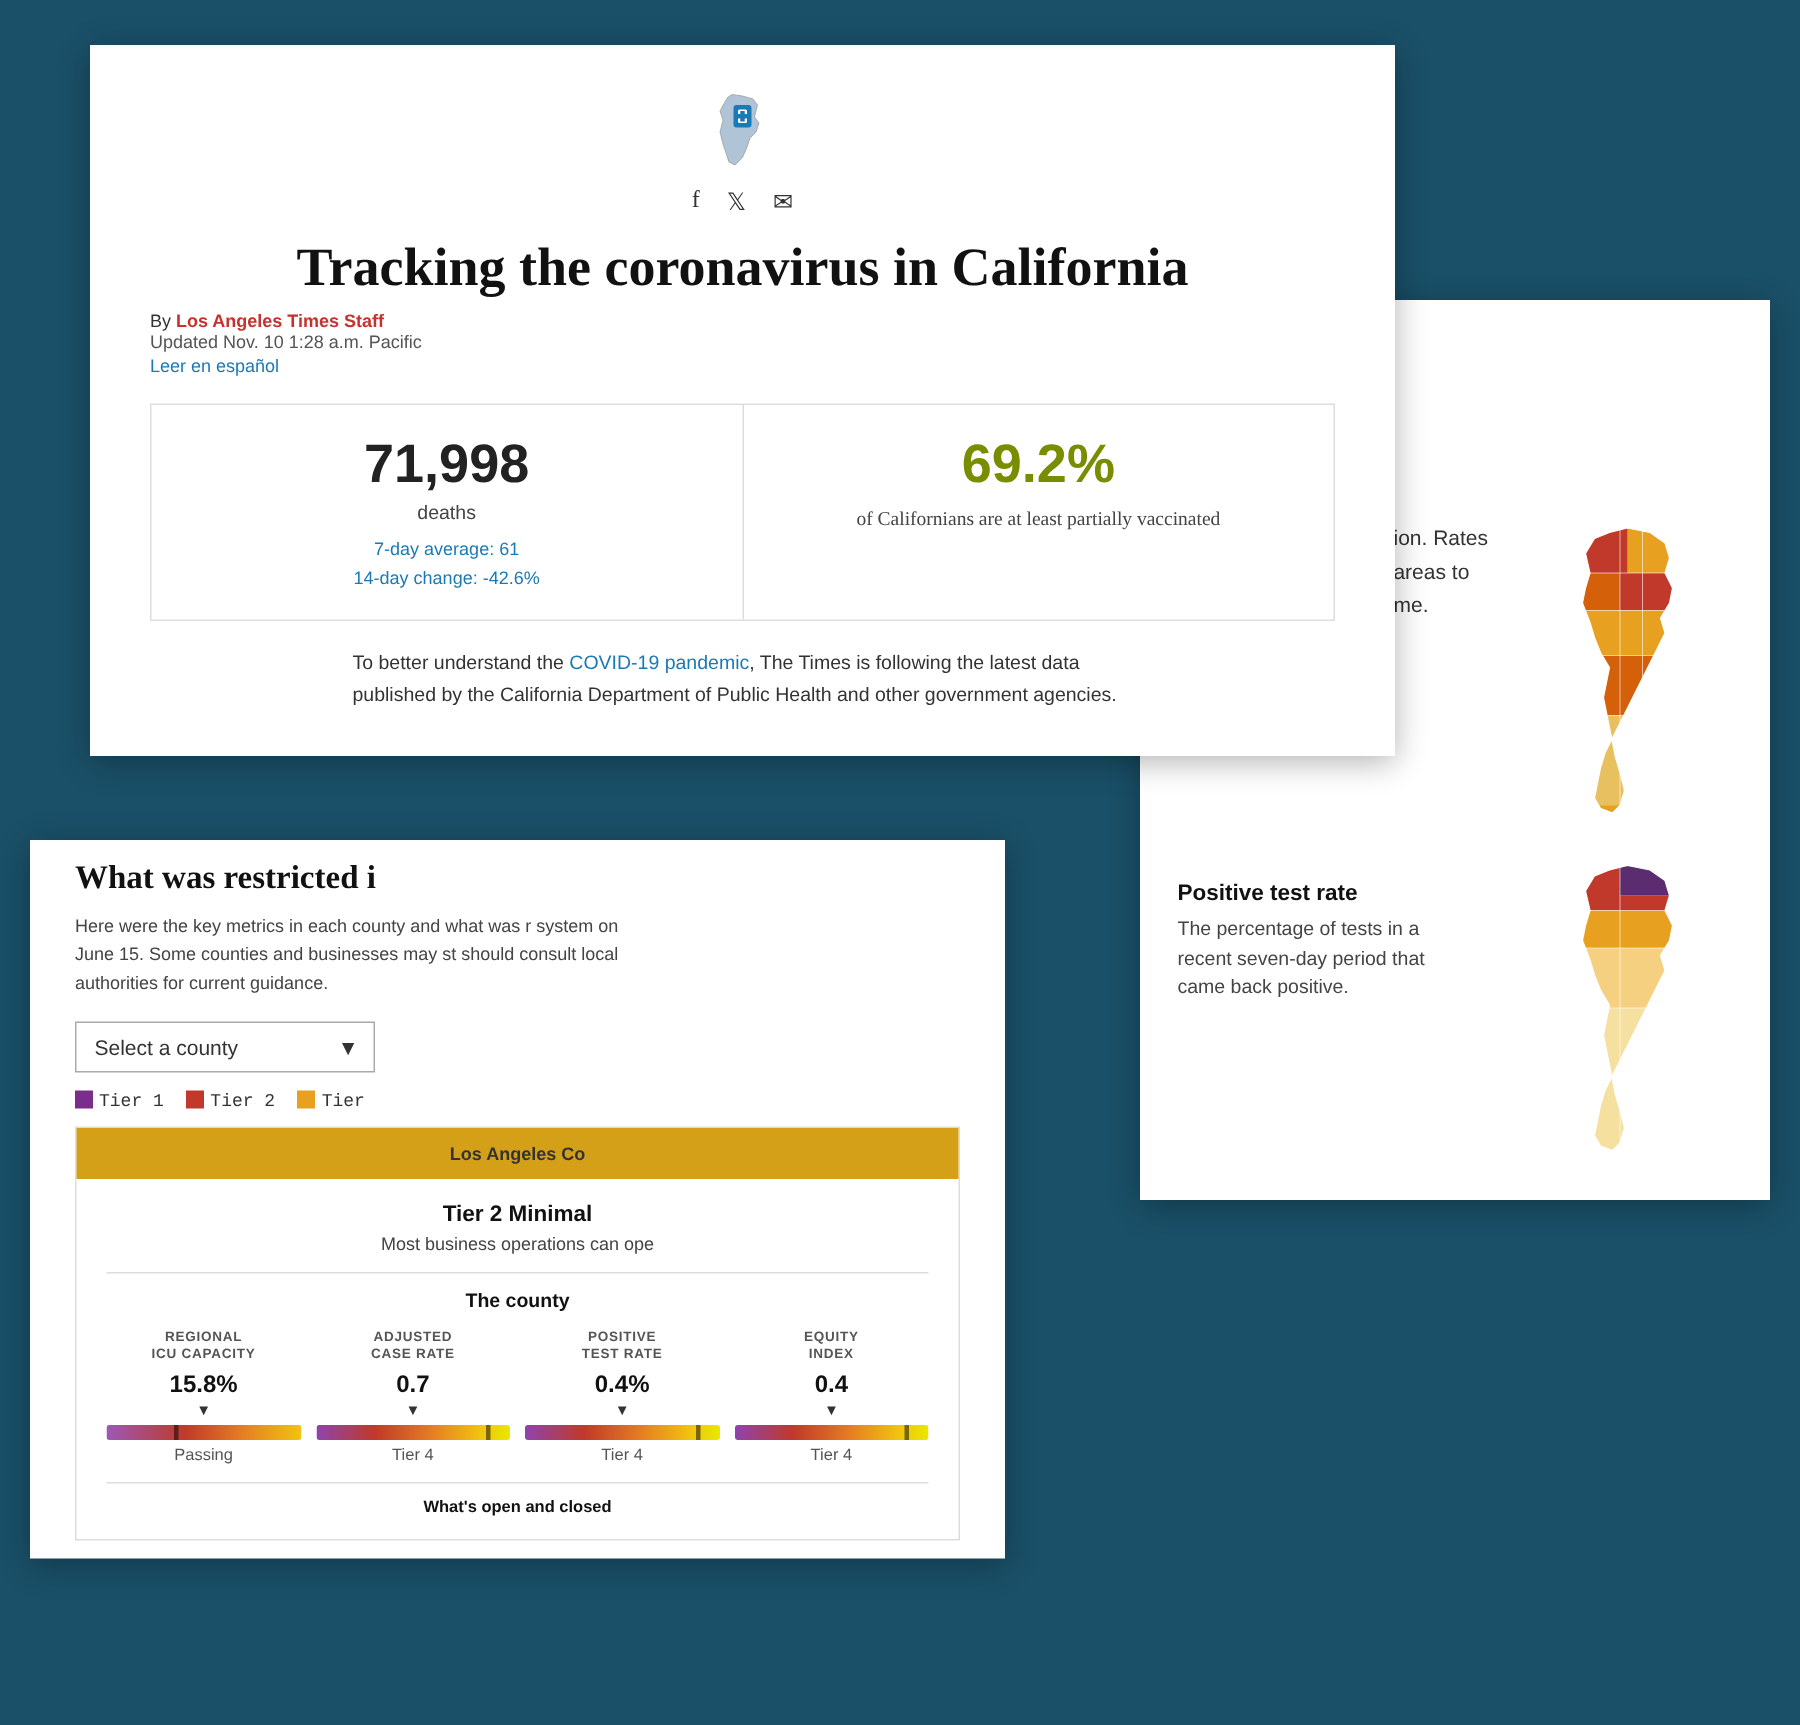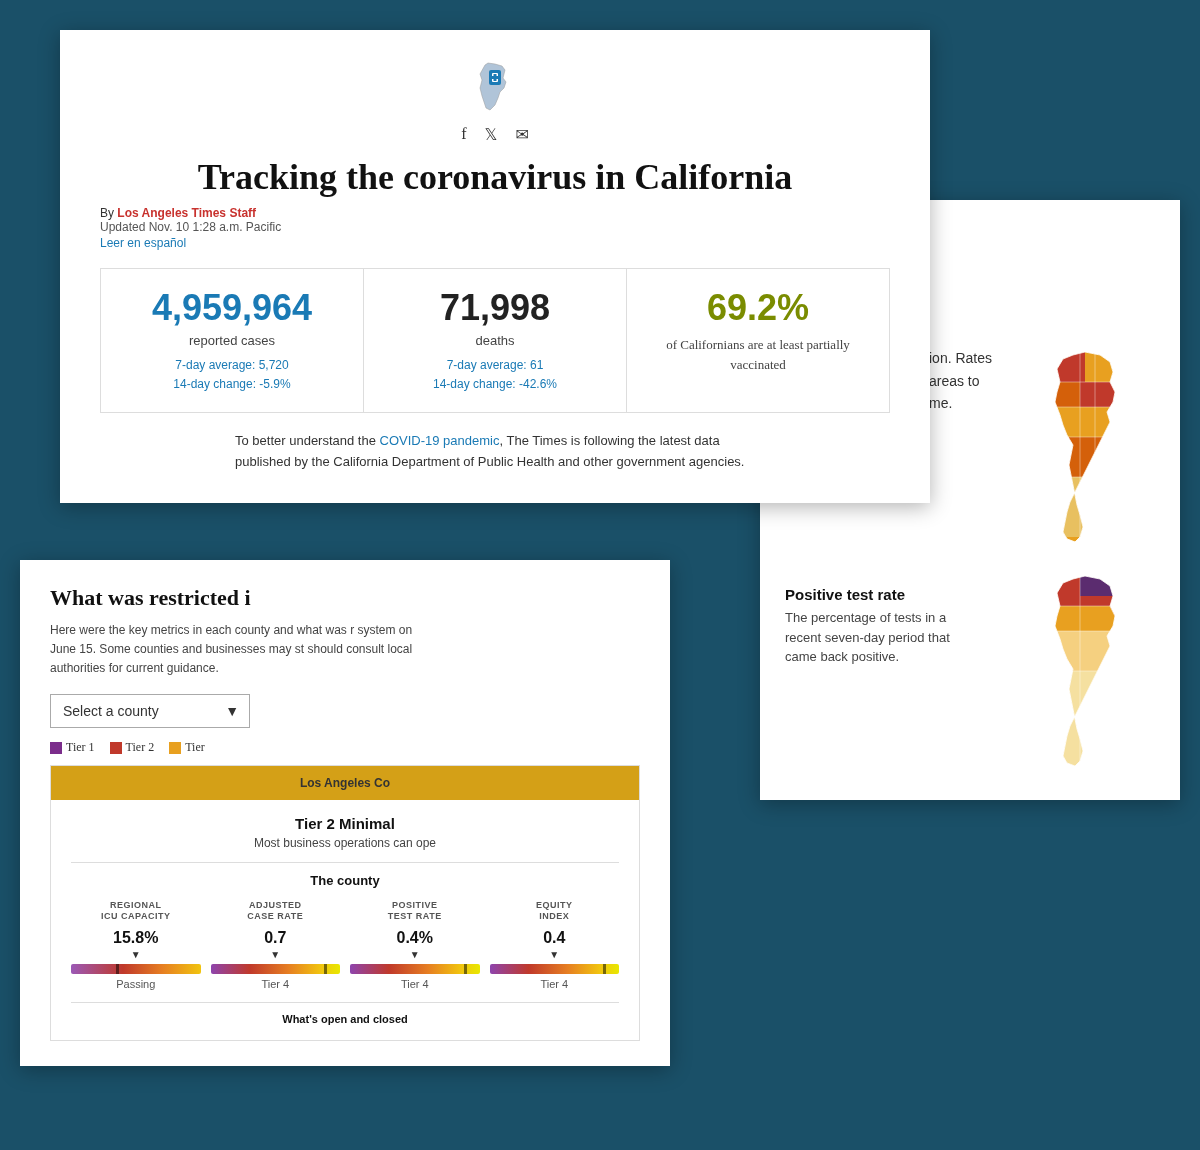--- a/index.html
+++ b/index.html
@@ -38,21 +38,21 @@
     }
 
     
     .card-bottom {
       position: absolute;
       top: 560px;
       left: 20px;
       width: 650px;
       background: #fff;
       box-shadow: 0 4px 20px rgba(0,0,0,0.3);
-      padding: 25px 30px;
+      padding: 12px 30px;
       z-index: 9;
     }
 
     
     .logo-area {
       text-align: center;
       margin-bottom: 10px;
     }
 
     .logo-icon {
@@ -227,21 +227,21 @@
       margin-bottom: 12px;
       background: white;
       min-width: 200px;
     }
 
     .tier-legend {
       display: flex;
       gap: 15px;
       font-size: 12px;
       color: #333;
-      font-family: Liberation Serif, serif;
+      font-family: Liberation Mono, monospace;
       margin-bottom: 9px;
       align-items: flex-start;
     }
 
     .tier-dot {
       width: 12px;
       height: 12px;
       display: inline-block;
       margin-right: 4px;
       vertical-align: middle;
@@ -382,27 +382,20 @@
 
   <div class="byline">
     <span>By </span><span class="byline-author">Los Angeles Times Staff</span>
     <br>
     <span class="byline-date">Updated Nov. 10 1:28 a.m. Pacific</span>
     <br>
     <a class="byline-link">Leer en español</a>
   </div>
 
   <div class="stats-row">
-    <div class="stat-box">
-      <div class="stat-number blue">4,959,964</div>
-      <div class="stat-label">reported cases</div>
-      <div class="stat-sub">
-        7-day average: 5,720<br>14-day change: -5.9%
-      </div>
-    </div>
     <div class="stat-box">
       <div class="stat-number dark">71,998</div>
       <div class="stat-label">deaths</div>
       <div class="stat-sub">
         7-day average: 61<br>14-day change: -42.6%
       </div>
     </div>
     <div class="stat-box">
       <div class="stat-number green">69.2%</div>
       <div class="stat-desc">of Californians are at least partially vaccinated</div>

